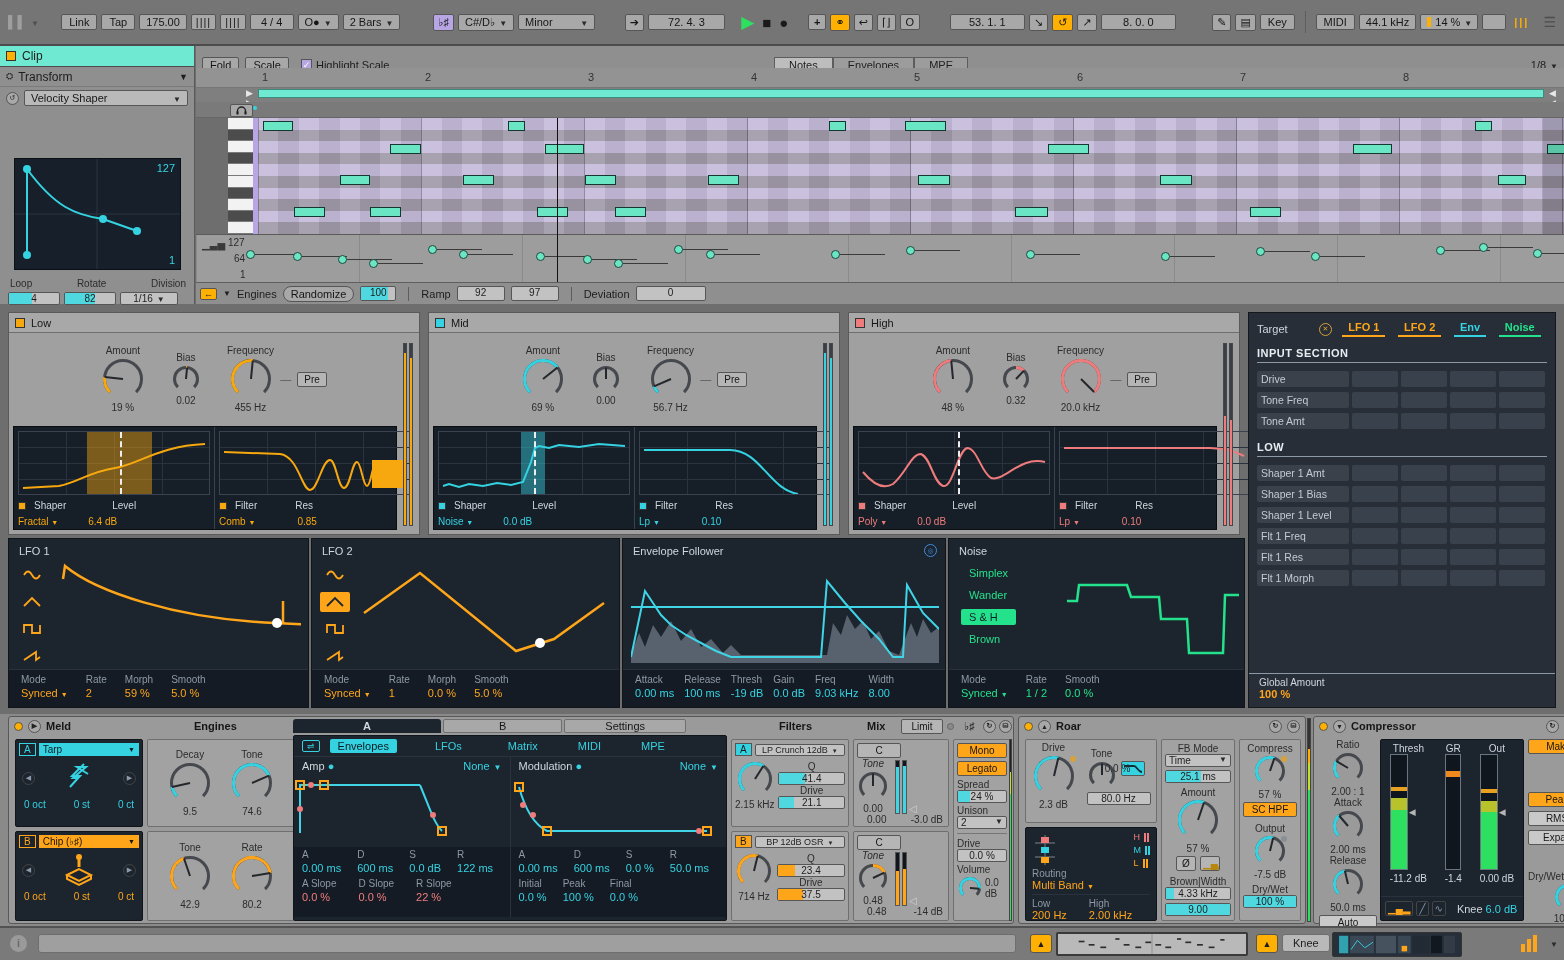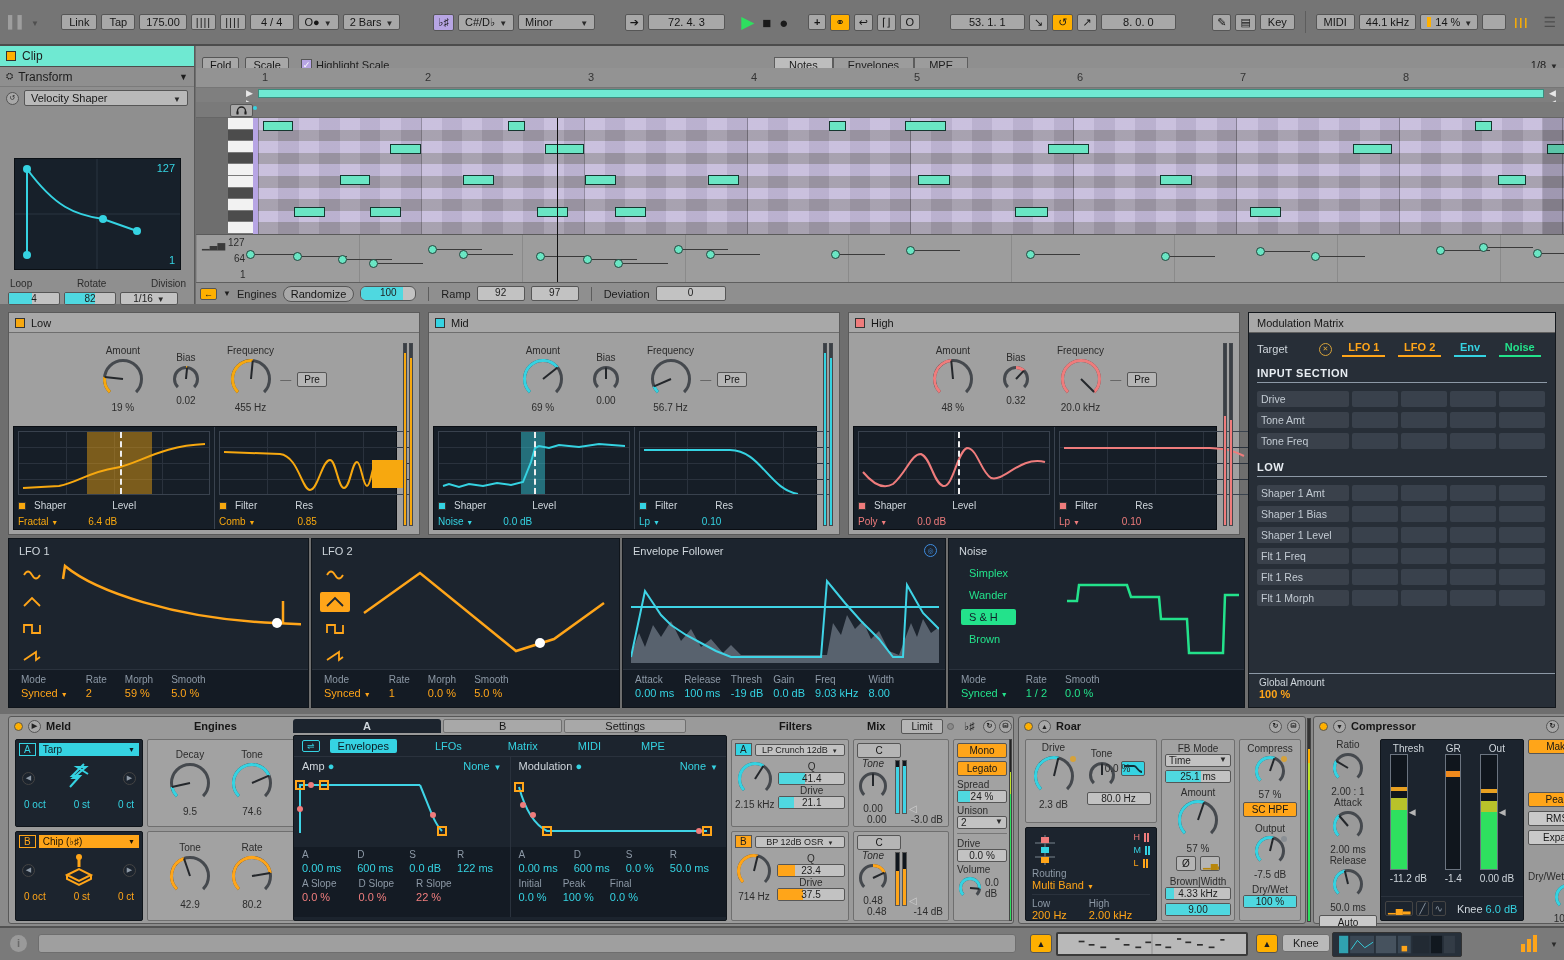--- a/index.html
+++ b/index.html
@@ -359,21 +359,21 @@
           <i class="vtail"></i>
           <i class="vdot" style="display:block;"></i>
         </span>
       </div>
   </div>
   <div id="velbar" class="abs">
     <span style="background:#ffb000;border:1px solid #555;border-radius:2px;padding:0 3px;font-size:9px;">←</span>
     <span style="font-size:8px;">▼</span>
     <span>Engines</span>
     <span class="btn" style="border-radius:9px;">Randomize</span>
-    <span class="minifld" style="width:56px;height:15px;border-radius:6px;"><i class="fill" style="width:78%;background:#4fd8e0;"></i><span>100</span></span>
+    <span class="minifld" style="width:36px;height:15px;"><i class="fill" style="width:78%;background:#4fd8e0;"></i><span>100</span></span>
     <span class="sep" style="height:14px;"></span>
     <span>Ramp</span>
     <span class="minifld" style="width:48px;height:15px;"><span>92</span></span>
     <span class="minifld" style="width:48px;height:15px;"><span>97</span></span>
     <span class="sep" style="height:14px;"></span>
     <span>Deviation</span>
     <span class="minifld" style="width:70px;height:15px;"><span>0</span></span>
   </div>
   <div id="playhead" class="abs"></div>
 
@@ -626,23 +626,20 @@
           </div>
       </div>
     </div>
     <div class="bmeter">
       <i style="background:linear-gradient(180deg,#3a3f45 0 40%,#ef7c7c 40%);"></i>
       <i style="background:linear-gradient(180deg,#3a3f45 0 42%,#ef7c7c 42%);"></i>
     </div>
     </div>
 
   <div id="matrix" class="abs">
-    <div id="matrixhead">
-        <span>Modulation Matrix</span>
-      </div>
     <div style="padding:8px 8px 0;">
       <div class="flex" style="gap:4px;">
         <span class="lt" style="width:58px;">Target</span>
         <span class="circbtn" style="background:#272e37;color:#d6a23a;border-color:#d6a23a;">✕</span>
         <span id="matrix-cols" class="flex" style="flex:1;justify-content:space-around;">
             <span style="color:#ffa519;font-weight:bold;font-size:11px;border-bottom:2px solid #ffa519;padding:0 6px 2px;">LFO 1</span>
             <span style="color:#ffa519;font-weight:bold;font-size:11px;border-bottom:2px solid #ffa519;padding:0 6px 2px;">LFO 2</span>
             <span style="color:#35d3e2;font-weight:bold;font-size:11px;border-bottom:2px solid #35d3e2;padding:0 6px 2px;">Env</span>
             <span style="color:#23e28b;font-weight:bold;font-size:11px;border-bottom:2px solid #23e28b;padding:0 6px 2px;">Noise</span>
           </span>
@@ -651,28 +648,28 @@
           <div class="msec">INPUT SECTION</div>
           <div class="mdiv"></div>
           <div class="mrow">
             <span class="mlabel">Drive</span>
             <span class="mcell"></span>
             <span class="mcell"></span>
             <span class="mcell"></span>
             <span class="mcell"></span>
           </div>
           <div class="mrow">
+            <span class="mlabel">Tone Freq</span>
+            <span class="mcell"></span>
+            <span class="mcell"></span>
+            <span class="mcell"></span>
+            <span class="mcell"></span>
+          </div>
+          <div class="mrow">
             <span class="mlabel">Tone Amt</span>
-            <span class="mcell"></span>
-            <span class="mcell"></span>
-            <span class="mcell"></span>
-            <span class="mcell"></span>
-          </div>
-          <div class="mrow">
-            <span class="mlabel">Tone Freq</span>
             <span class="mcell"></span>
             <span class="mcell"></span>
             <span class="mcell"></span>
             <span class="mcell"></span>
           </div>
           <div class="msec">LOW</div>
           <div class="mdiv"></div>
           <div class="mrow">
             <span class="mlabel">Shaper 1 Amt</span>
             <span class="mcell"></span>

